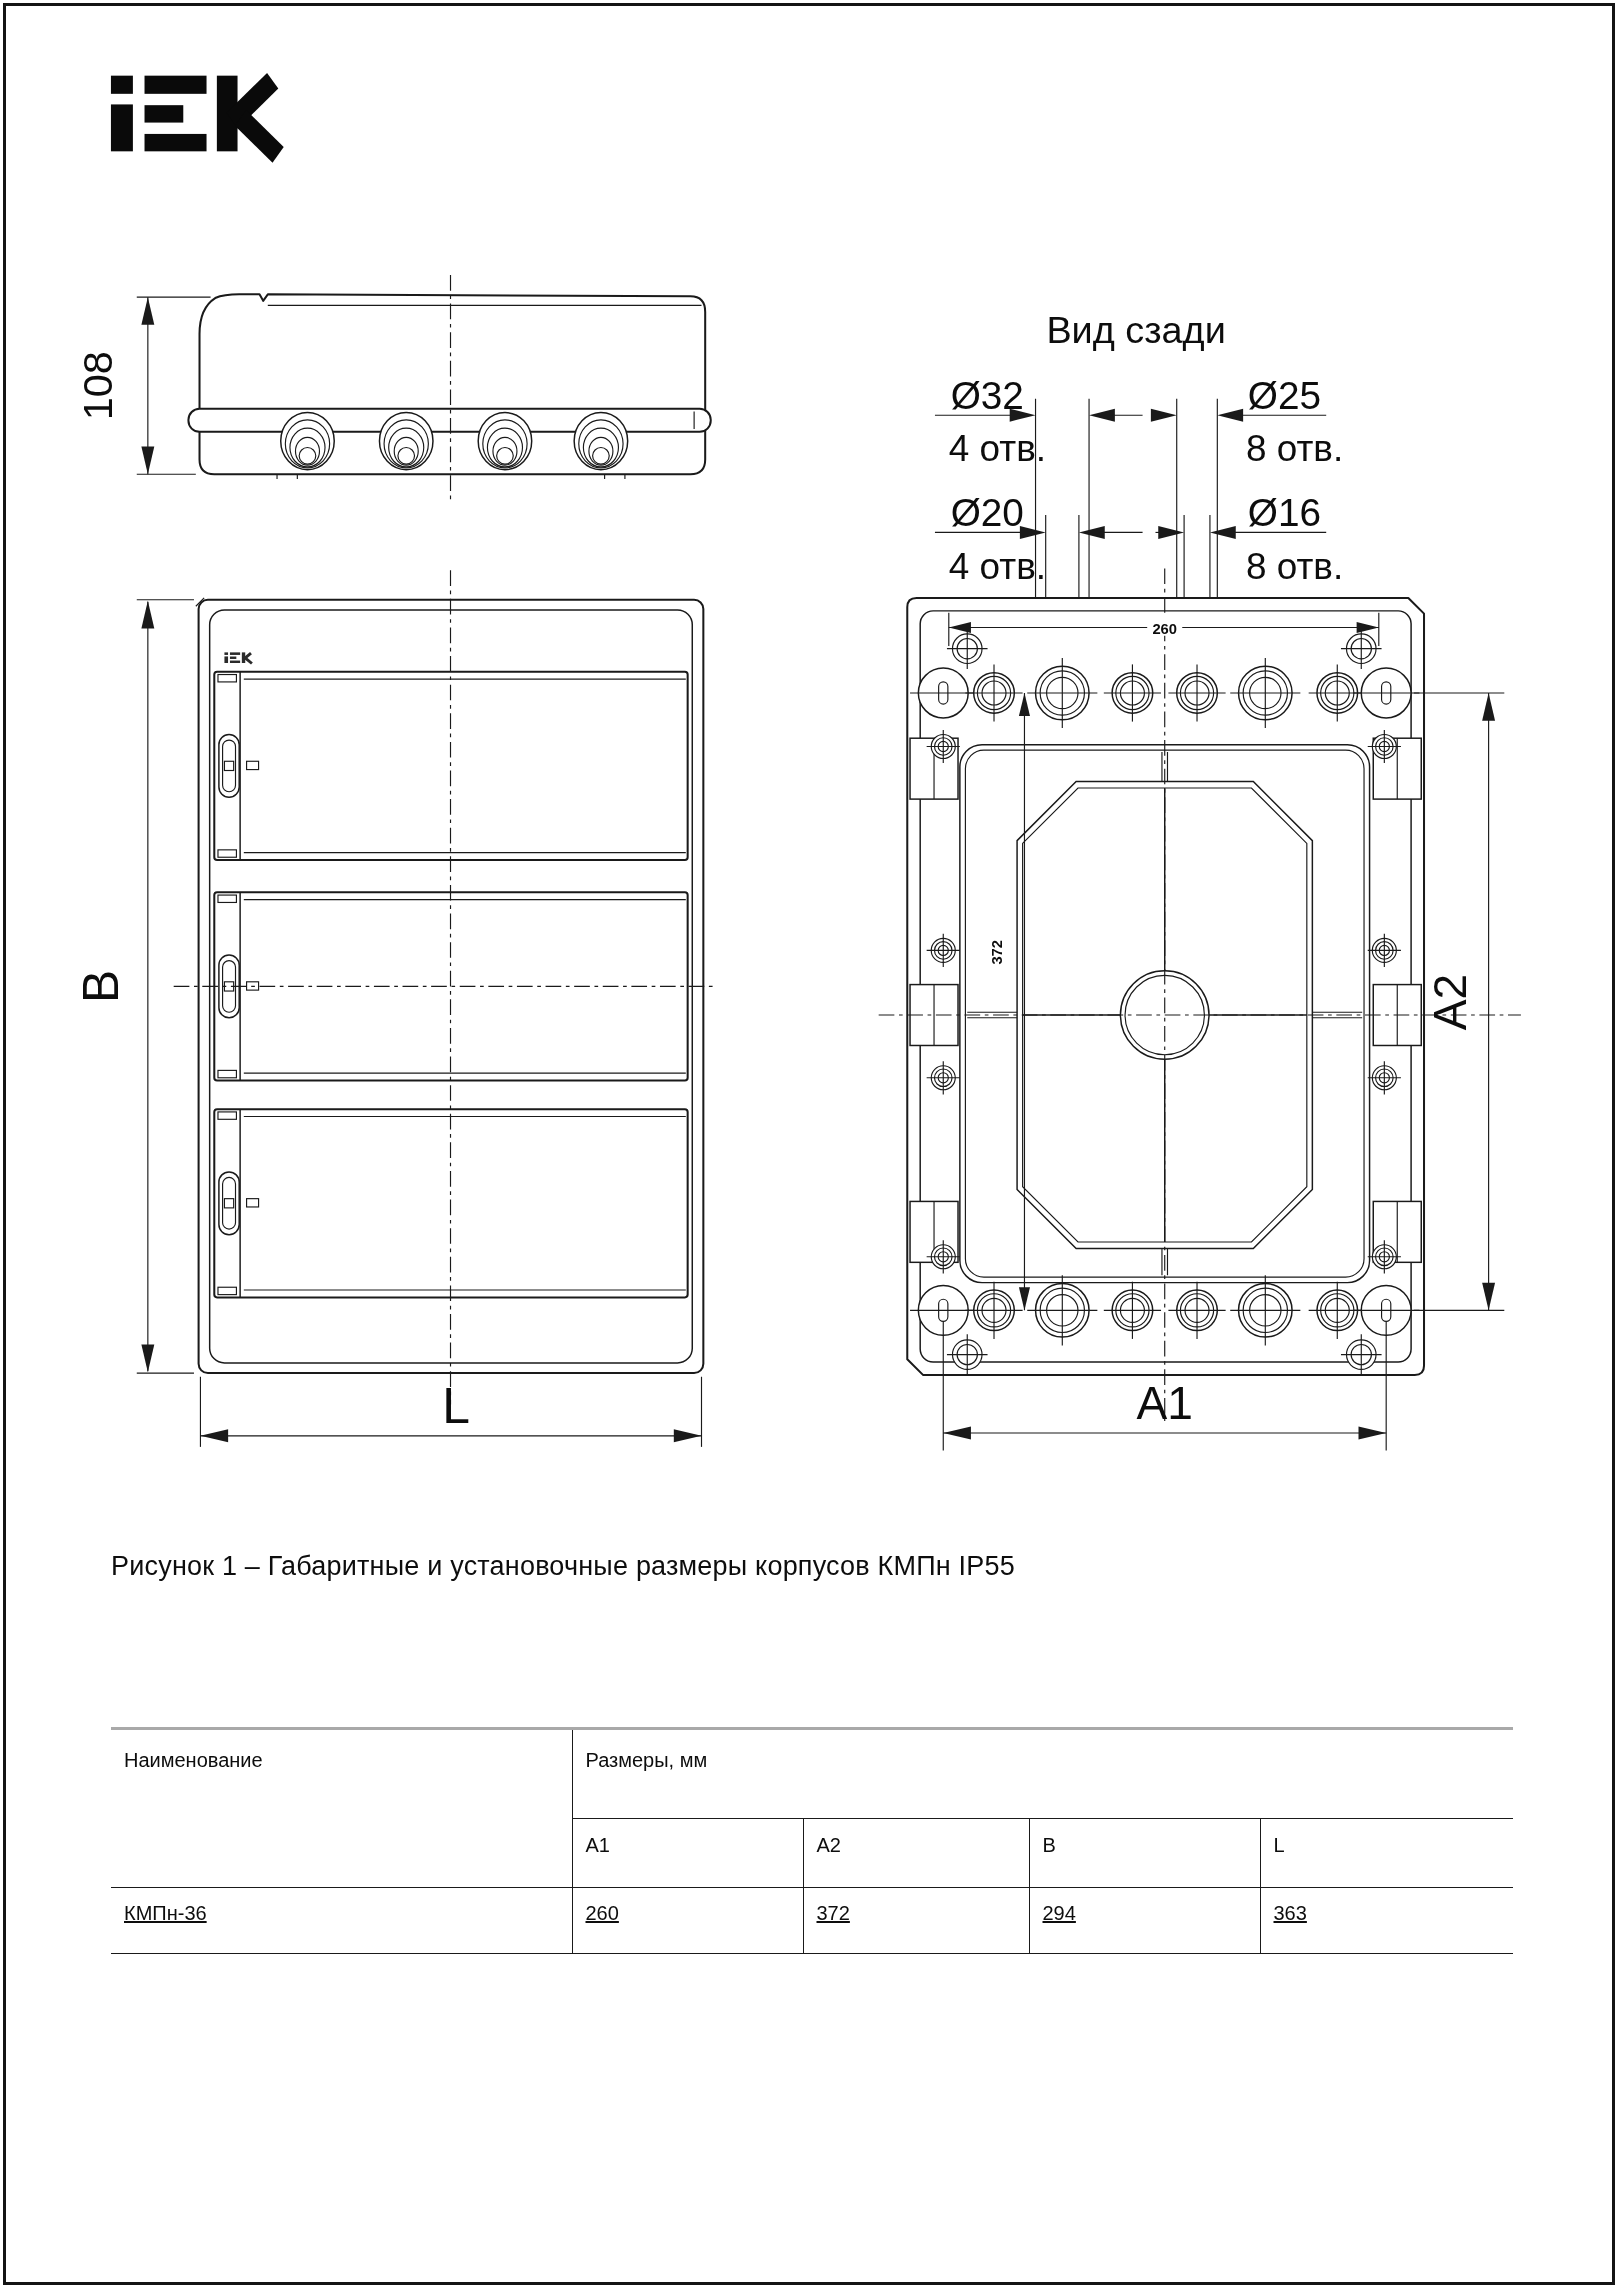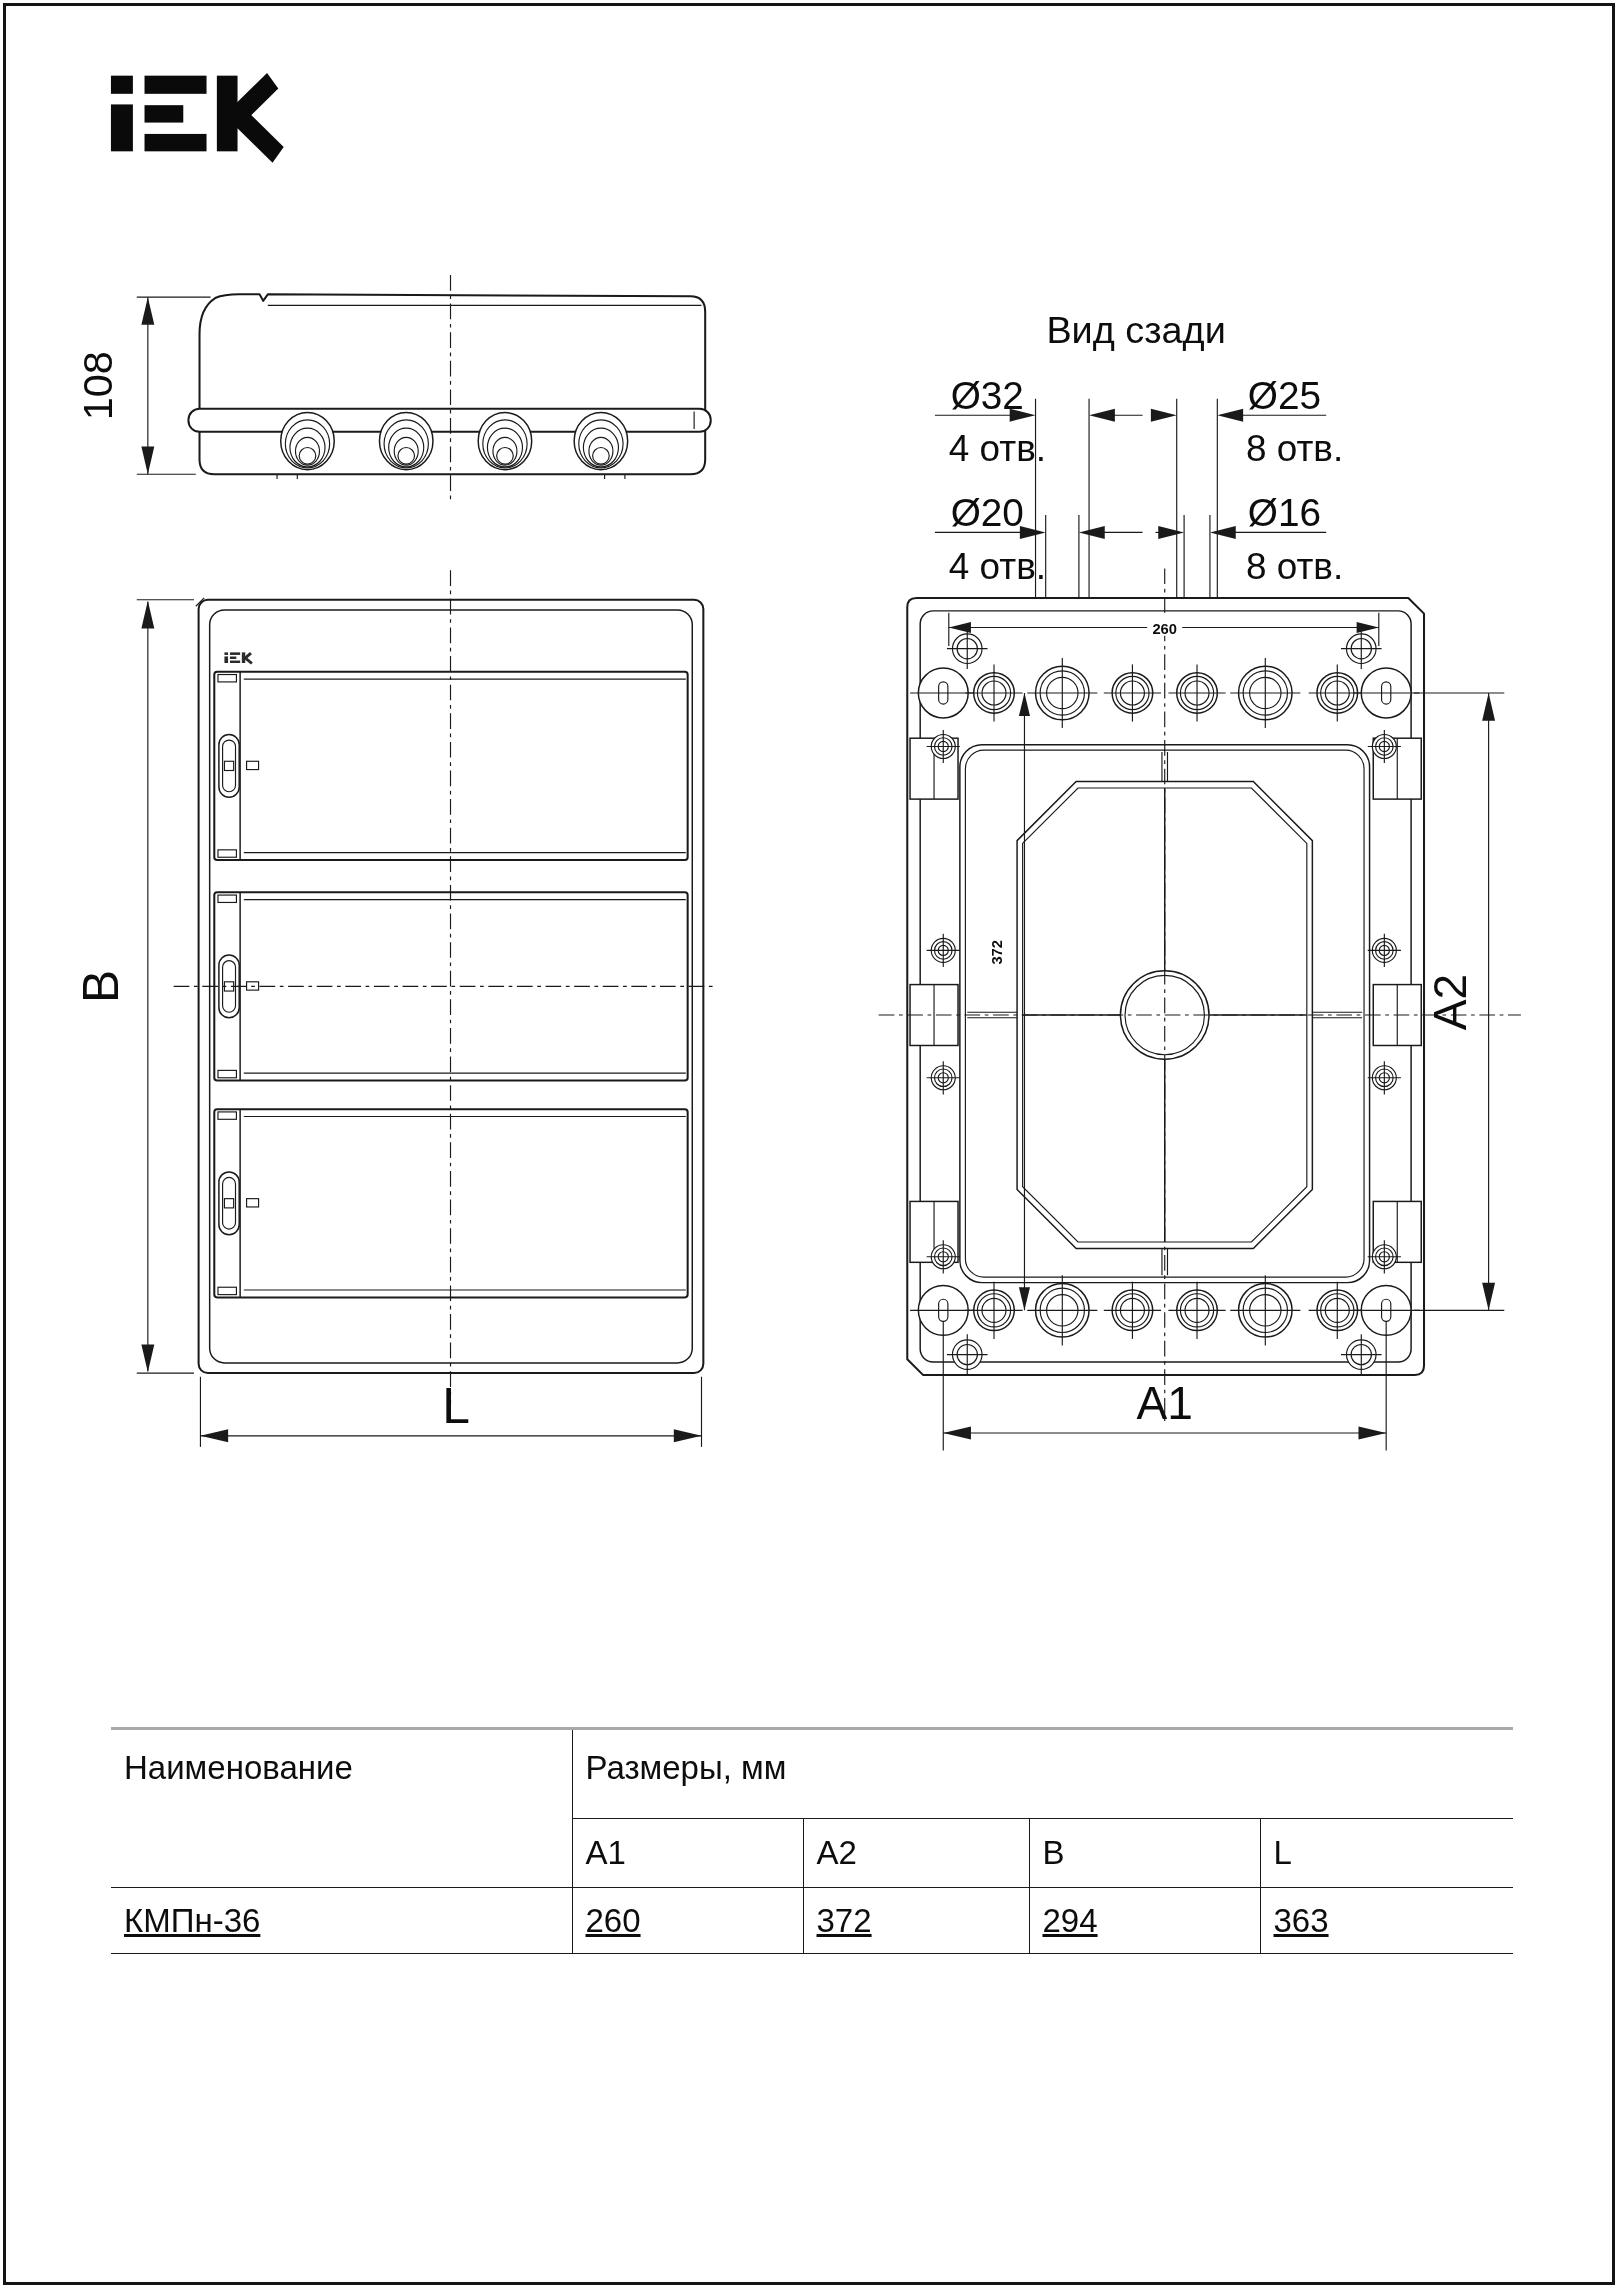--- a/index.html
+++ b/index.html
@@ -12,21 +12,21 @@
     border:3.7px solid #141414; pointer-events:none;
   }
   .drawing-svg { position:absolute; left:0; top:0; }
   .caption {
     position:absolute; left:111px; top:1551px; width:1292px;
     font-size:27px; letter-spacing:0.2px; color:#0d0d0d;
   }
   table.dim-table {
     position:absolute; left:111px; top:1727px; width:1401px;
     border-collapse:collapse; table-layout:fixed;
-    font-size:33px; color:#0d0d0d;
+    font-size:20px; color:#0d0d0d;
   }
   table.dim-table td { padding:0 0 0 13px; vertical-align:top; }
   .bt-gray  { border-top:3.7px solid #a9a9a9; }
   .br-black { border-right:1.8px solid #1a1a1a; }
   .bb-black { border-bottom:1.8px solid #1a1a1a; }
   .cell-pad-head { padding-top:18.5px !important; height:69px; }
   .cell-pad-sub  { padding-top:15.7px !important; height:53px; }
   .cell-pad-data { padding-top:14px !important; height:51px;text-decoration:underline; }
   
   .ln    { stroke:#1a1a1a; stroke-width:2.2; fill:none; stroke-linejoin:round; }
@@ -459,20 +459,21 @@
         <line class="thin" x1="1022" y1="1432" x2="1022" y2="1572"></line>
         <line class="thin" x1="1502" y1="1432" x2="1502" y2="1572"></line>
         <line class="thin" x1="1022" y1="1553" x2="1502" y2="1553"></line>
         <polygon class="arrow" points="1022,1553 1052,1546 1052,1560"></polygon>
         <polygon class="arrow" points="1502,1553 1472,1546 1472,1560"></polygon>
         <text class="dtxt" font-size="50" text-anchor="middle" x="1262" y="1538">A1</text>
       </g>
     </g>
   </svg>
 
+  <div class="caption">Рисунок 1 – Габаритные и установочные размеры корпусов КМПн IP55</div>
 
   <table class="dim-table">
     <colgroup>
       <col style="width:461px">
         <col style="width:231px">
         <col style="width:226px">
       <col style="width:231px">
         <col style="width:253px">
     </colgroup>
     <tbody>

